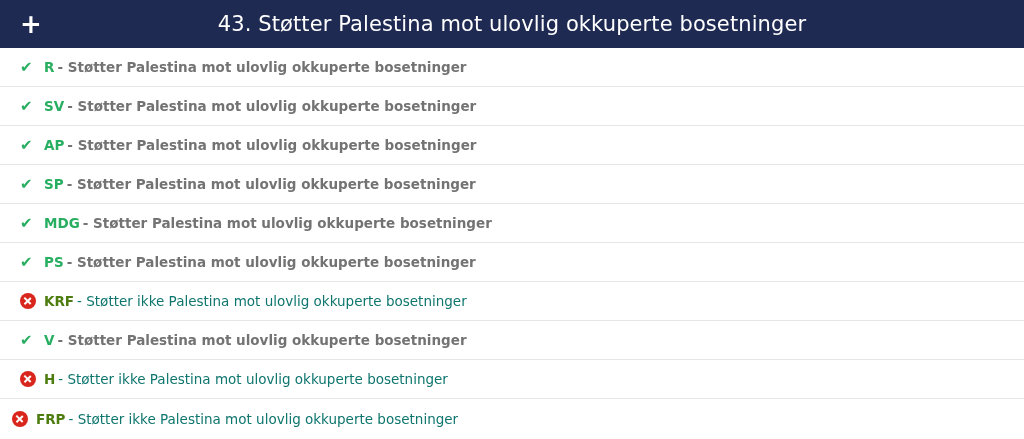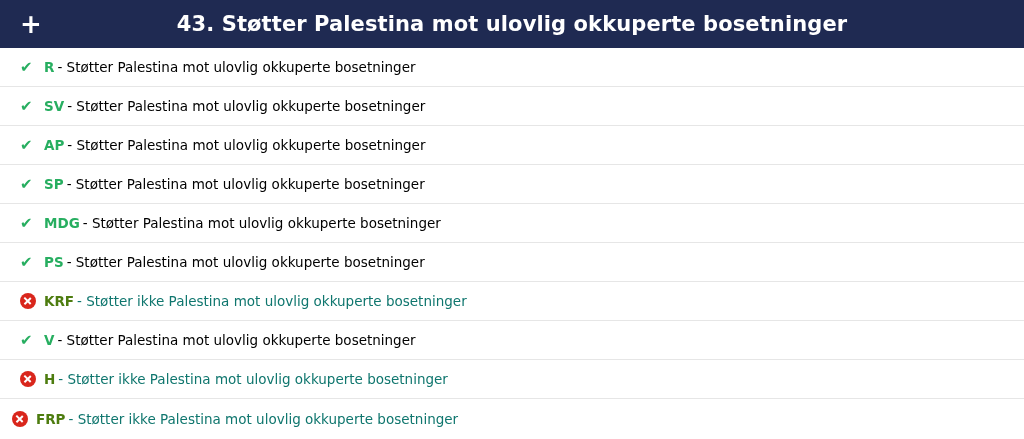--- a/index.html
+++ b/index.html
@@ -33,21 +33,21 @@
     color: #ffffff;
     font-size: 26px;
     font-weight: bold;
     line-height: 1;
     cursor: pointer;
     user-select: none;
   }
   .header-title {
     color: #ffffff;
     font-size: 21px;
-    font-weight: bold;
+    font-weight: normal;
     letter-spacing: 0.1px;
     text-align: center;
     padding: 0 60px;
     white-space: nowrap;
   }
   .rows {
     width: 100%;
   }
   .row {
     display: flex;
@@ -106,21 +106,21 @@
     font-size: 13.5px;
     font-weight: bold;
     margin-right: 3px;
   }
   .party.yes { color: #27ae60; }
   .party.no  { color: #4d7c0f; }
 
   .stance {
     font-size: 13.5px;
   }
-  .stance.yes { color: #000000; }
+  .stance.yes { color: #737373; font-weight: bold; }
   .stance.no  { color: #0f766e; }
 </style>
 </head>
 <body>
 
 <div class="panel">
 
   <div class="header">
     <span class="header-plus">+</span>
     <div class="header-title">43. Støtter Palestina mot ulovlig okkuperte bosetninger</div>

